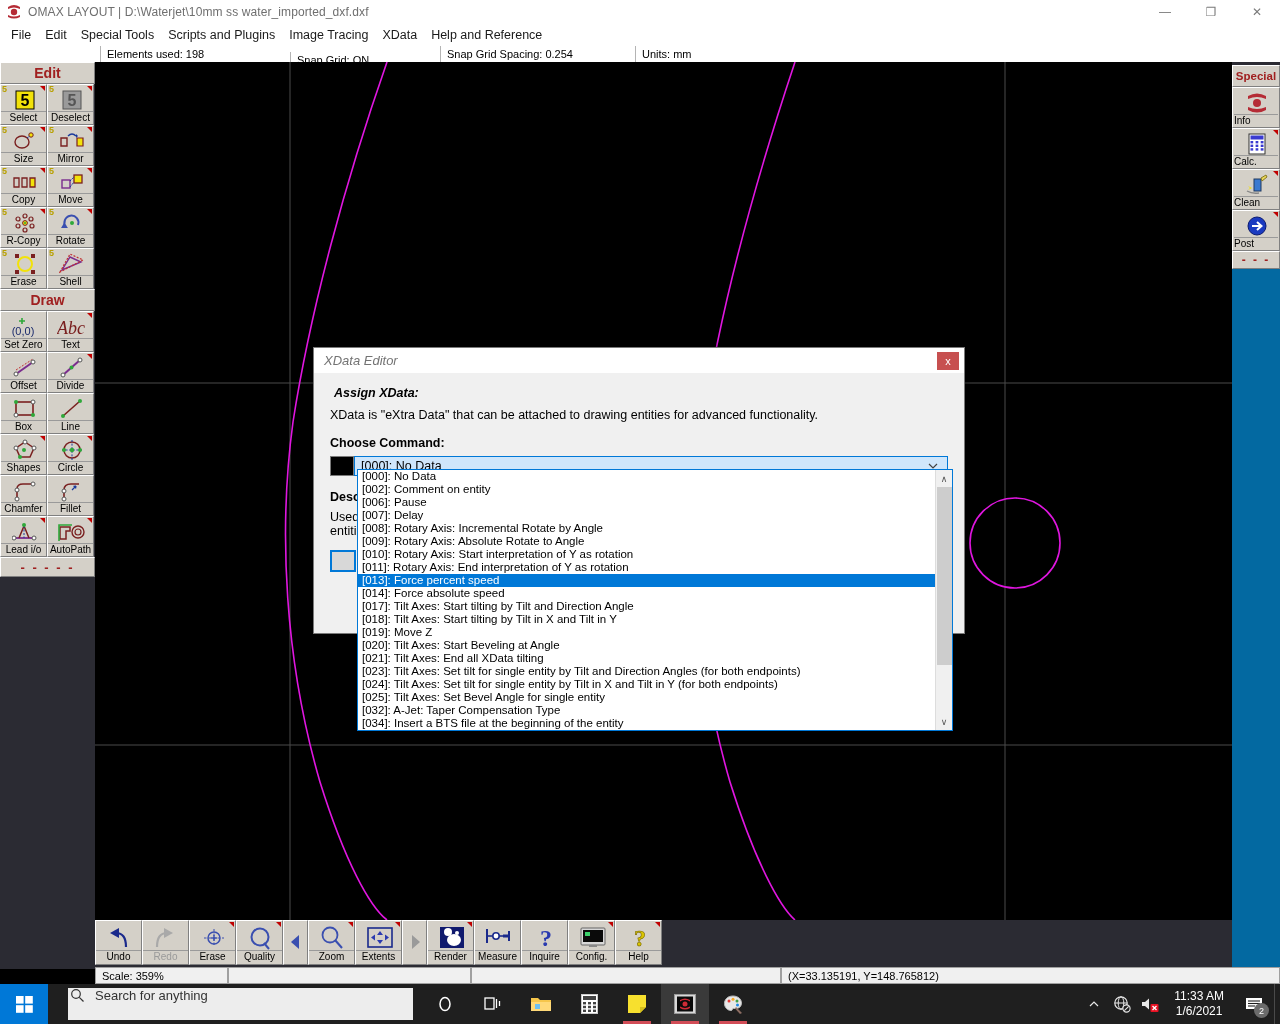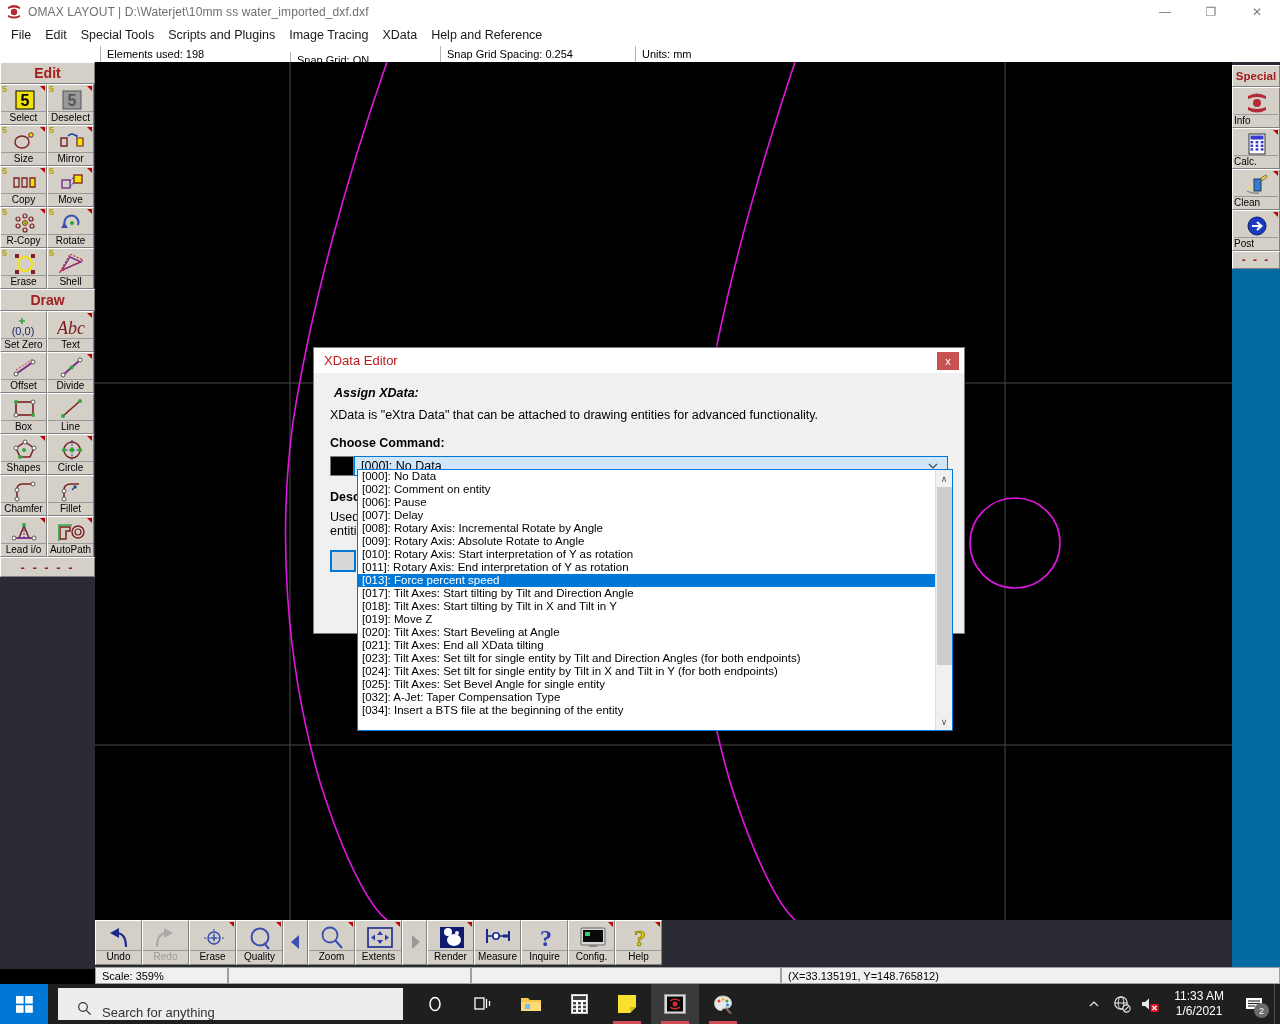--- a/index.html
+++ b/index.html
@@ -192,22 +192,22 @@
   
   .taskbar {
     position: absolute; left: 0; top: 984px; width: 1280px; height: 40px;
     background: #1f1f1f; display: flex; align-items: center;
   }
   .start-btn {
     width: 48px; height: 40px; display: flex; align-items: center; justify-content: center;
     background: #0078d7;
   }
   .search-box {
-    width: 345px; height: 32px; margin-left: 10px; background: #ededed;
-    display: flex; align-items: flex-end; padding-left: 19px; gap: 10px;
+    width: 345px; height: 32px; margin-left: 20px; background: #ededed;
+    display: flex; align-items: flex-start; padding-left: 2px; gap: 10px;
   }
   .search-box .ph { font-size: 13px; color: #333; }
   .tb-icons { display: flex; align-items: center; gap: 0; margin-left: 8px; }
   .tb-icon {
     width: 48px; height: 40px; display: flex; align-items: center; justify-content: center;
     position: relative;
   }
   .tb-icon.active { background: #3a3a3a; }
   .tb-icon .underline {
     position: absolute; bottom: 0; left: 10px; width: 28px; height: 3px;
@@ -233,21 +233,21 @@
   
   .dialog {
     position: absolute; left: 313px; top: 347px; width: 652px; height: 287px;
     background: #f0f0f0; border: 1px solid #7a7a7a;
     box-shadow: 0 0 6px rgba(0,0,0,.45);
   }
   .dlg-title {
     height: 26px; background: #fff; display: flex; align-items: center;
     border-bottom: 1px solid #f0f0f0;
   }
-  .dlg-title .t { font-size: 13px; color: #b91c1c; padding-left: 10px; }
+  .dlg-title .t { font-size: 13px; color: #737373; padding-left: 10px; font-style: italic; }
   .dlg-close {
     margin-left: auto; width: 22px; height: 18px; margin-right: 5px;
     background: #c75050; color: #fff; font-size: 11px;
     display: flex; align-items: center; justify-content: center;
   }
   .dlg-body { padding: 10px 16px 0 16px; }
   .dlg-h { font-size: 12.5px; font-weight: bold; color: #000; margin: 2px 0 8px 4px; font-style: italic; }
   .dlg-p { font-size: 12.5px; color: #000; margin-bottom: 14px; }
   .dlg-label { font-size: 12.5px; font-weight: bold; color: #000; margin-bottom: 6px; }
   .combo-row { display: flex; align-items: center; }
@@ -856,20 +856,21 @@
     <div class="dd-list" id="ddlist">
         <div class="dd-item">[000]: No Data</div>
         <div class="dd-item">[002]: Comment on entity</div>
         <div class="dd-item">[006]: Pause</div>
         <div class="dd-item">[007]: Delay</div>
         <div class="dd-item">[008]: Rotary Axis: Incremental Rotate by Angle</div>
         <div class="dd-item">[009]: Rotary Axis: Absolute Rotate to Angle</div>
         <div class="dd-item">[010]: Rotary Axis: Start interpretation of Y as rotation</div>
         <div class="dd-item">[011]: Rotary Axis: End interpretation of Y as rotation</div>
         <div class="dd-item sel">[013]: Force percent speed</div>
+        <div class="dd-item">[014]: Force absolute speed</div>
         <div class="dd-item">[017]: Tilt Axes: Start tilting by Tilt and Direction Angle</div>
         <div class="dd-item">[018]: Tilt Axes: Start tilting by Tilt in X and Tilt in Y</div>
         <div class="dd-item">[019]: Move Z</div>
         <div class="dd-item">[020]: Tilt Axes: Start Beveling at Angle</div>
         <div class="dd-item">[021]: Tilt Axes: End all XData tilting</div>
         <div class="dd-item">[023]: Tilt Axes: Set tilt for single entity by Tilt and Direction Angles (for both endpoints)</div>
         <div class="dd-item">[024]: Tilt Axes: Set tilt for single entity by Tilt in X and Tilt in Y (for both endpoints)</div>
         <div class="dd-item">[025]: Tilt Axes: Set Bevel Angle for single entity</div>
         <div class="dd-item">[032]: A-Jet: Taper Compensation Type</div>
         <div class="dd-item">[034]: Insert a BTS file at the beginning of the entity</div>

